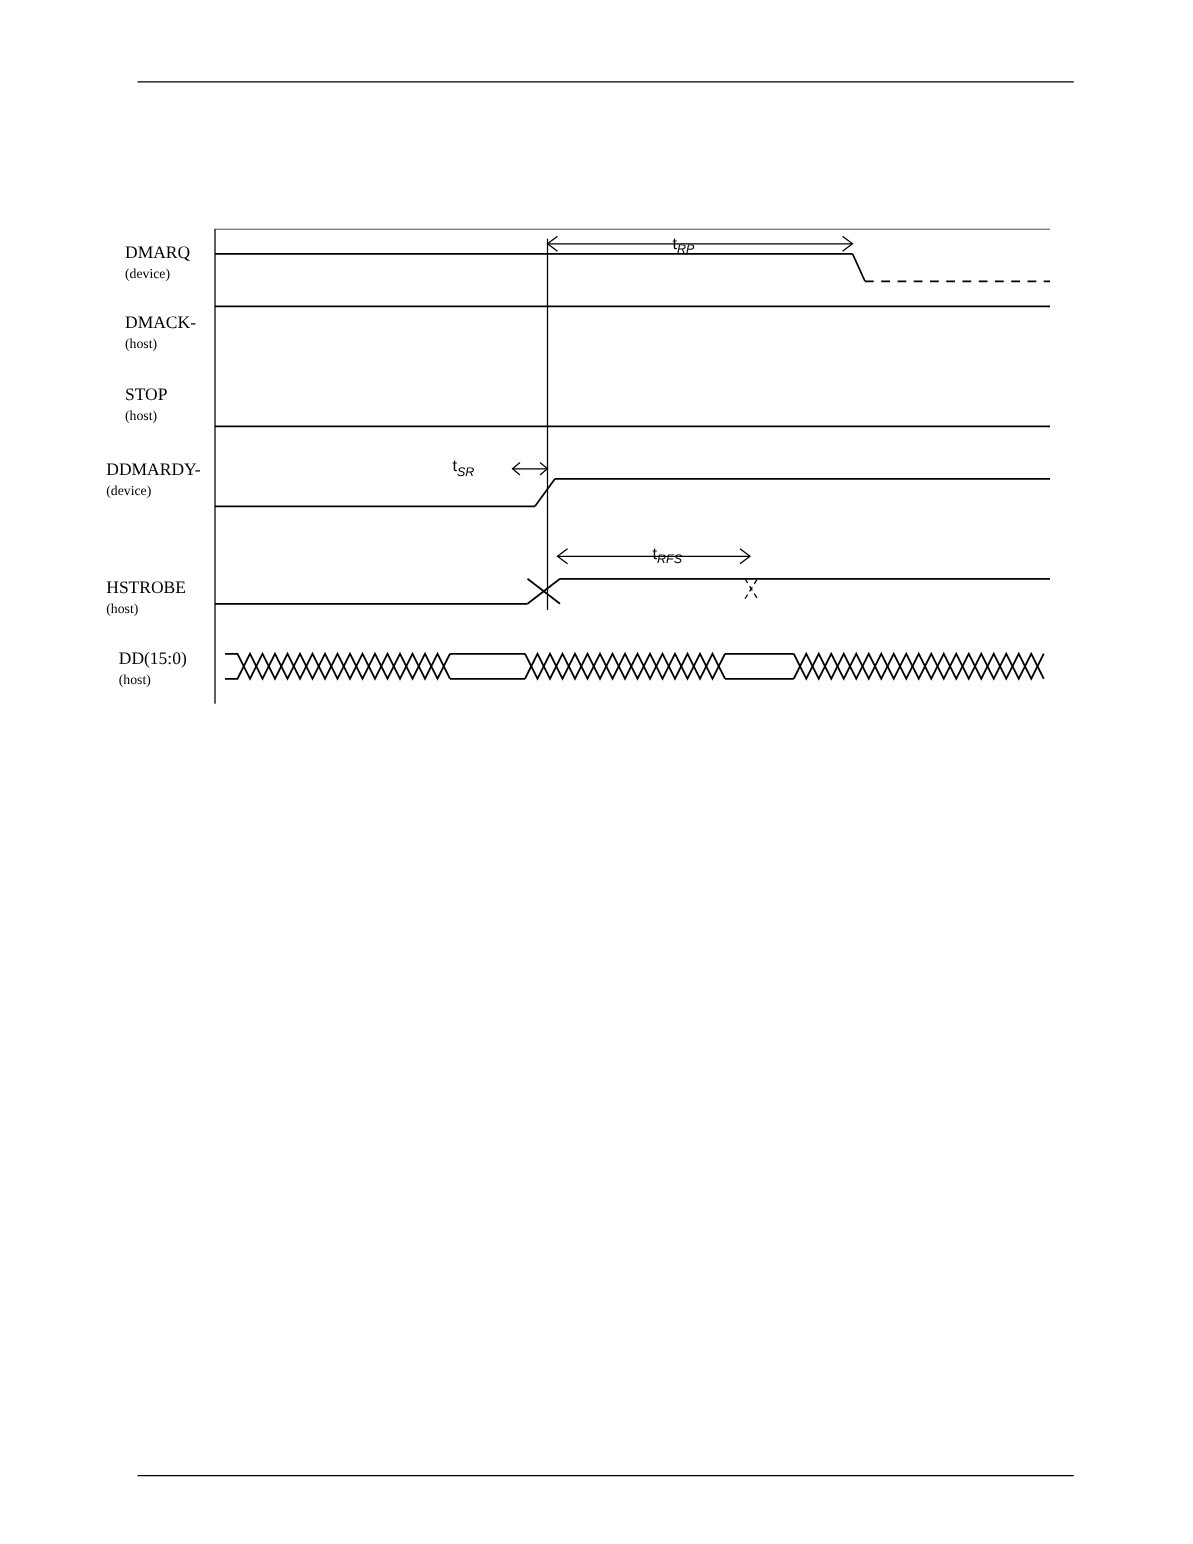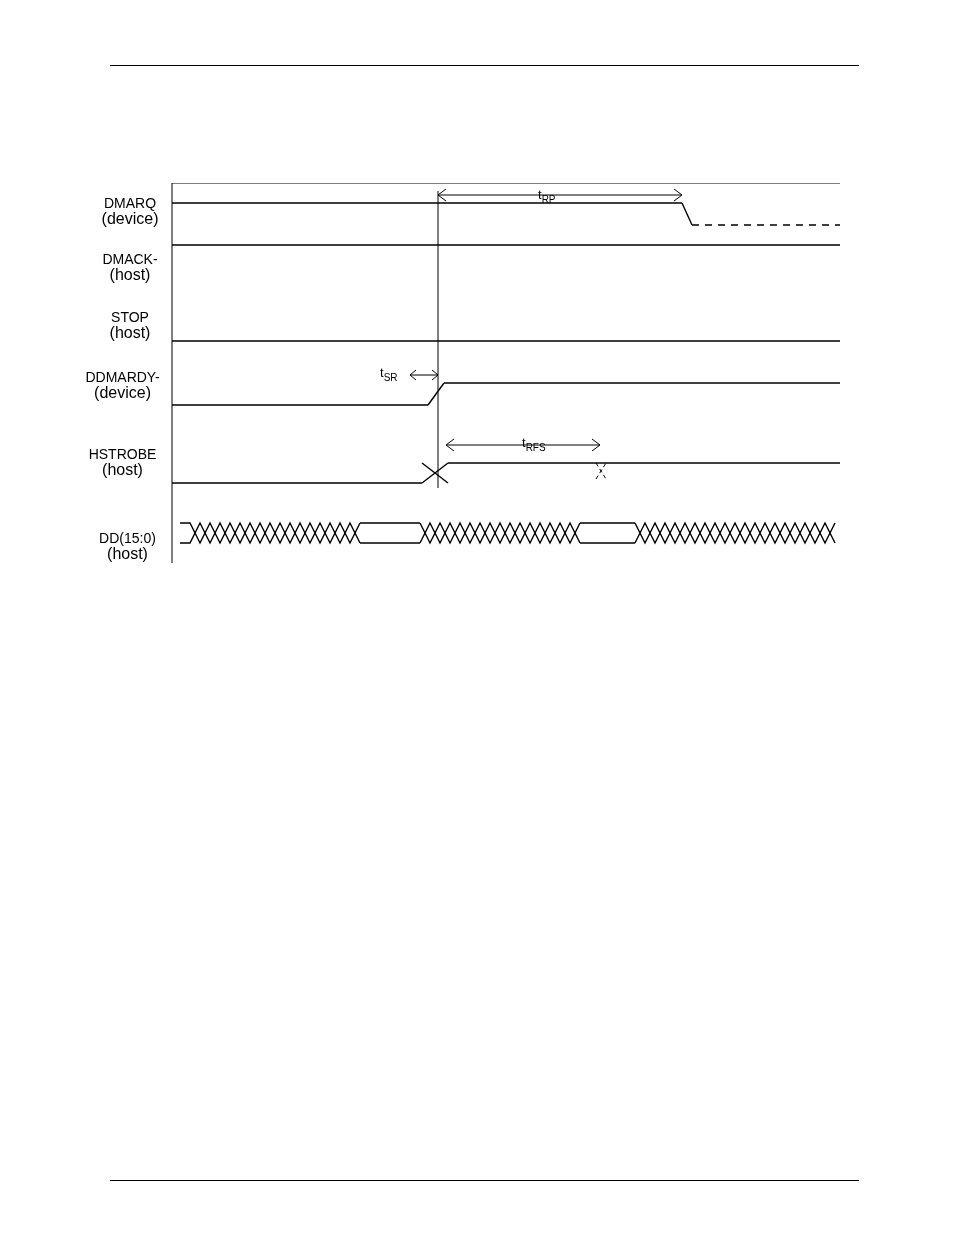--- a/index.html
+++ b/index.html
@@ -30,32 +30,33 @@
   .diagram {
     position: absolute;
     left: 160px;
     top: 183px;
     width: 670px;
     height: 400px;
   }
   .sig-label {
     position: absolute;
     font-size: 14px;
-    text-align: center;
+    text-align: left;
     line-height: 16px;
+    font-family: Liberation Serif, serif;
   }
   .sig-label .role {
     display: block;
-    font-size: 16px;
+    font-size: 11px;
   }
   .t-label {
     position: absolute;
     font-size: 13px;
   }
-  .t-label sub { font-size: 10px; }
+  .t-label sub { font-size: 10px; font-style: italic; }
   svg { position: absolute; left: 0; top: 0; }
 </style>
 </head>
 <body>
 
 <div class="page-frame"></div>
 <div class="page-frame-bottom"></div>
 
 <div class="diagram">
 
@@ -72,34 +73,34 @@
   <div class="sig-label" style="left:-60px; top:126px; width:60px">
     <span>STOP</span>
     <span class="role">(host)</span>
   </div>
 
   <div class="sig-label" style="left:-75px; top:186px; width:75px">
     <span>DDMARDY-</span>
     <span class="role">(device)</span>
   </div>
 
-  <div class="sig-label" style="left:-75px; top:263px; width:75px">
+  <div class="sig-label" style="left:-75px; top:280px; width:75px">
     <span>HSTROBE</span>
     <span class="role">(host)</span>
   </div>
 
-  <div class="sig-label" style="left:-65px; top:347px; width:65px">
+  <div class="sig-label" style="left:-65px; top:337px; width:65px">
     <span>DD(15:0)</span>
     <span class="role">(host)</span>
   </div>
 
   <div class="t-label" style="left:378px; top:4px">
     t<sub>RP</sub>
   </div>
-  <div class="t-label" style="left:220px; top:182px">
+  <div class="t-label" style="left:202px; top:182px">
     t<sub>SR</sub>
   </div>
   <div class="t-label" style="left:362px; top:252px">
     t<sub>RFS</sub>
   </div>
 
   <svg width="680" height="400">
 
     <line x1="12" y1="0" x2="680" y2="0" stroke="#000" stroke-width="1"></line>
     <line x1="12" y1="0" x2="12" y2="380" stroke="#000" stroke-width="1"></line>

